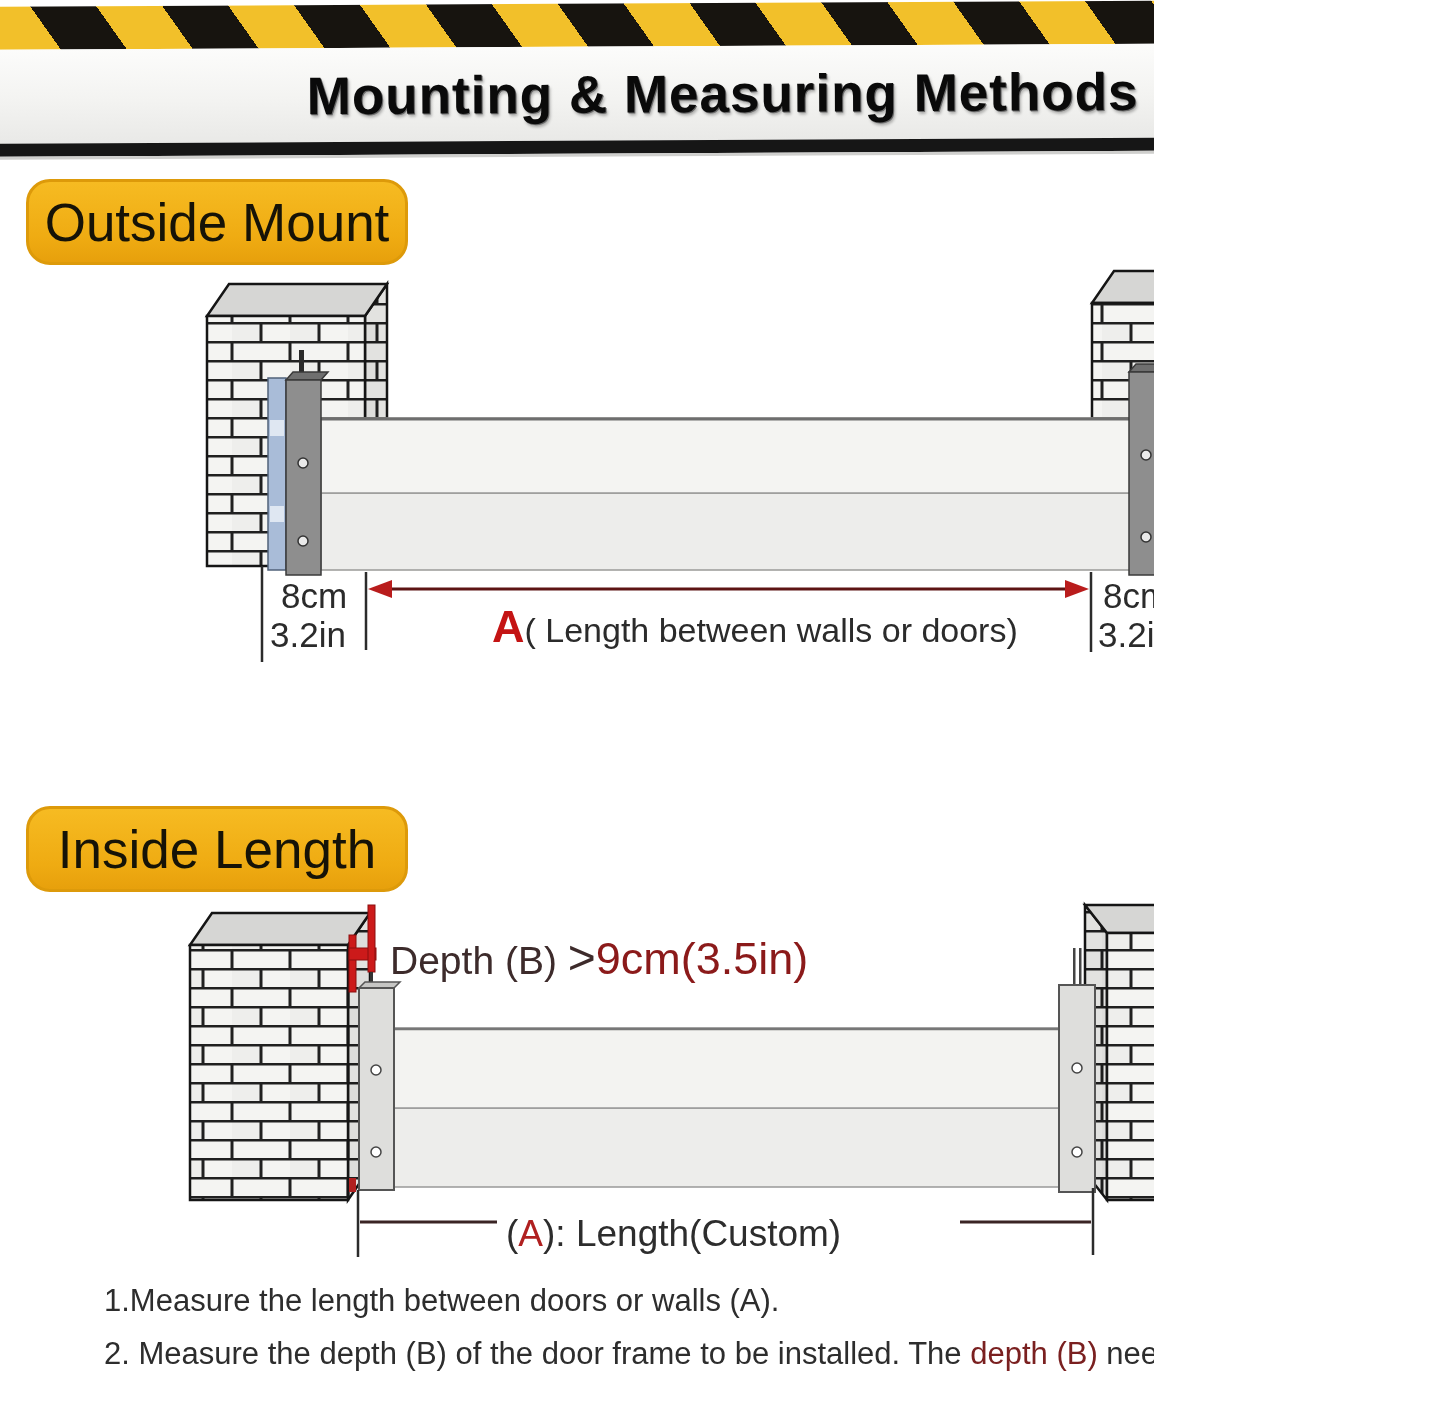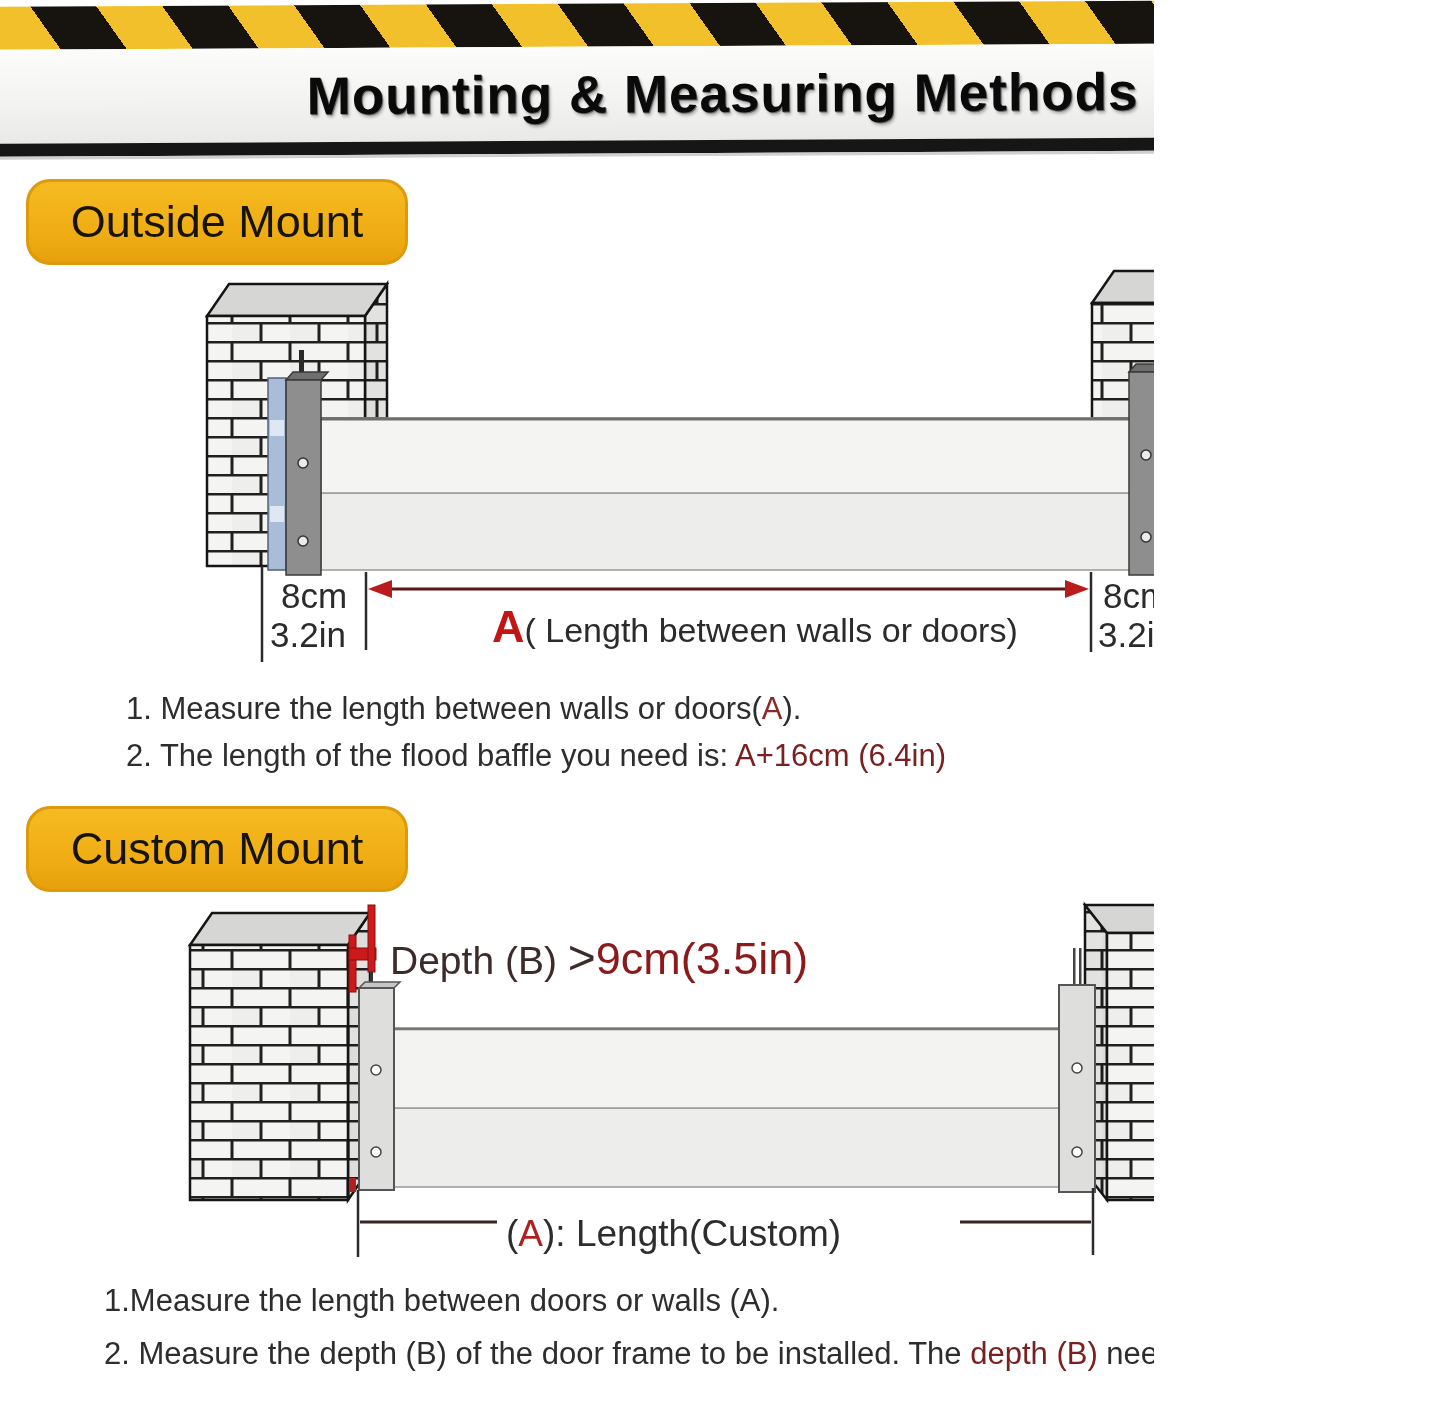--- a/index.html
+++ b/index.html
@@ -16,21 +16,21 @@
   .titleband h1{margin:0;font-size:53px;font-weight:700;color:#0a0a0a;letter-spacing:1px;
                 text-shadow:1px 1px 0 #6b6b6b,2px 3px 3px rgba(0,0,0,.28);}
   .blackbar{position:absolute;left:0;top:140px;width:100%;height:13px;background:#161616;}
   .greyline{position:absolute;left:0;top:153px;width:100%;height:3px;background:#cfcfcd;}
 
   
   .ylabel{position:absolute;left:26px;width:382px;height:86px;border-radius:24px;
           background:linear-gradient(180deg,#f6bb22 0%,#efab12 70%,#e7a00c 100%);
           border:3px solid #dd9a0a;box-sizing:border-box;
           display:flex;align-items:center;justify-content:center;
-          font-size:45px;color:#161307;}
+          font-size:53px;color:#161307;}
   .ylabel.outside{top:179px;}
   .ylabel.inside{top:806px;}
 
   
   svg{position:absolute;left:0;}
   svg text{font-family:"Liberation Sans",sans-serif;}
 
   
   .steps1{position:absolute;left:126px;top:691px;font-size:31px;color:#2d2d2d;line-height:35px;}
   .steps1 .item{margin-bottom:12px;}
@@ -51,21 +51,21 @@
       <h1>Mounting &amp; Measuring Methods</h1>
     </div>
     <div class="blackbar"></div>
     <div class="greyline"></div>
   </div>
 
   <div class="ylabel outside">
     <span>Outside Mount</span>
   </div>
   <div class="ylabel inside">
-    <span>Custom Mount</span>
+    <span>Inside Length</span>
   </div>
 
   <svg style="top:265px" width="1445" height="410" viewBox="0 265 1445 410">
     <defs>
       <pattern id="brickA" patternUnits="userSpaceOnUse" width="58" height="38">
         <rect width="58" height="38" fill="#202020"></rect>
         <rect x="1.5" y="1.5" width="55" height="16.5" fill="#f4f4f2"></rect>
         <rect x="-27.5" y="20.5" width="55" height="16.5" fill="#eeeeec"></rect>
         <rect x="30.5" y="20.5" width="55" height="16.5" fill="#f4f4f2"></rect>
       </pattern>
@@ -135,24 +135,20 @@
 
     <text x="314" y="608" text-anchor="middle" font-size="35" fill="#2b2b2b">8cm</text>
     <text x="308" y="647" text-anchor="middle" font-size="35" fill="#2b2b2b">3.2in</text>
     <text x="1136" y="608" text-anchor="middle" font-size="35" fill="#2b2b2b">8cm</text>
     <text x="1136" y="647" text-anchor="middle" font-size="35" fill="#2b2b2b">3.2in</text>
     <text x="492" y="642">
       <tspan font-size="45" font-weight="bold" fill="#c41414">A</tspan><tspan font-size="34" fill="#2b2b2b">( Length between walls or doors)</tspan>
     </text>
   </svg>
 
-  <div class="steps1">
-    <div class="item"><span>1. Measure the length between walls or doors(</span><span class="redA">A</span><span>).</span></div>
-    <div class="item"><span>2. The length of the flood baffle you need is: </span><span class="maroon">A+16cm (6.4in)</span></div>
-  </div>
 
   <svg style="top:900px" width="1445" height="365" viewBox="0 900 1445 365">
     <defs>
       <pattern id="brickB" patternUnits="userSpaceOnUse" width="58" height="38">
         <rect width="58" height="38" fill="#202020"></rect>
         <rect x="1.5" y="1.5" width="55" height="16.5" fill="#f4f4f2"></rect>
         <rect x="-27.5" y="20.5" width="55" height="16.5" fill="#eeeeec"></rect>
         <rect x="30.5" y="20.5" width="55" height="16.5" fill="#f4f4f2"></rect>
       </pattern>
     </defs>

